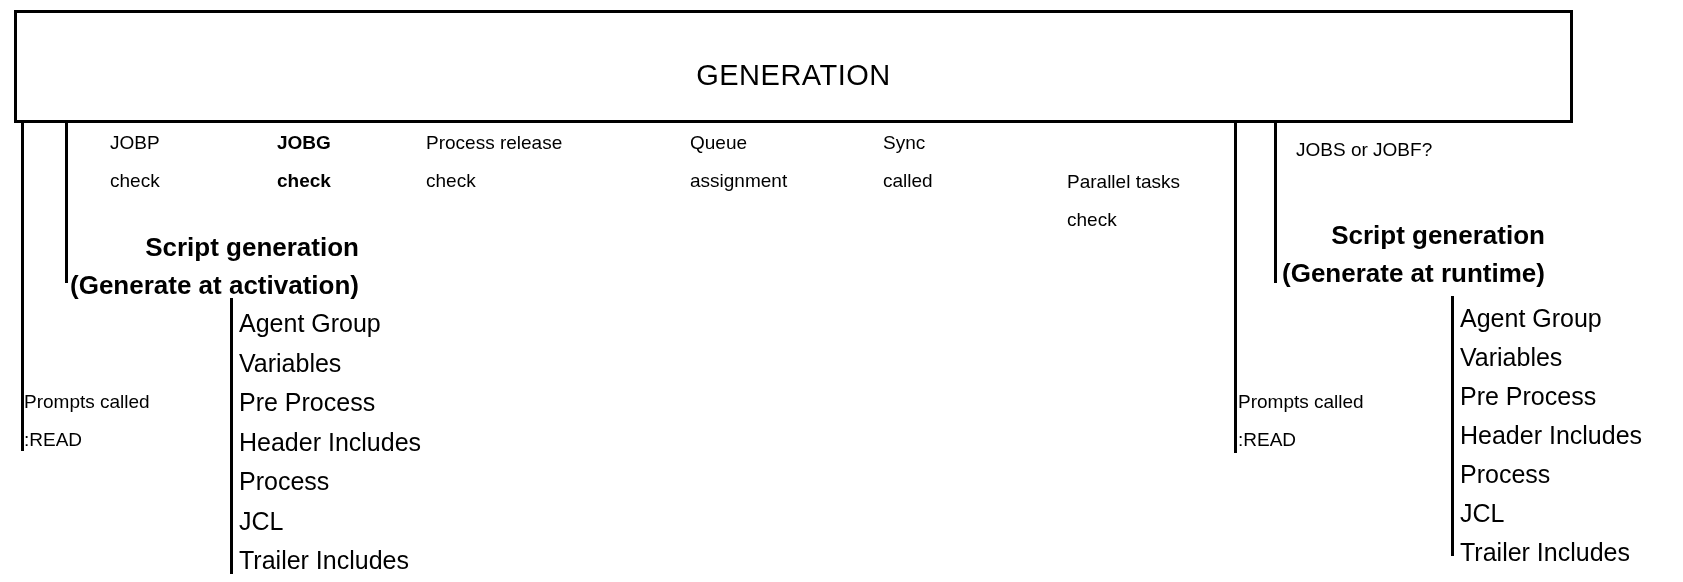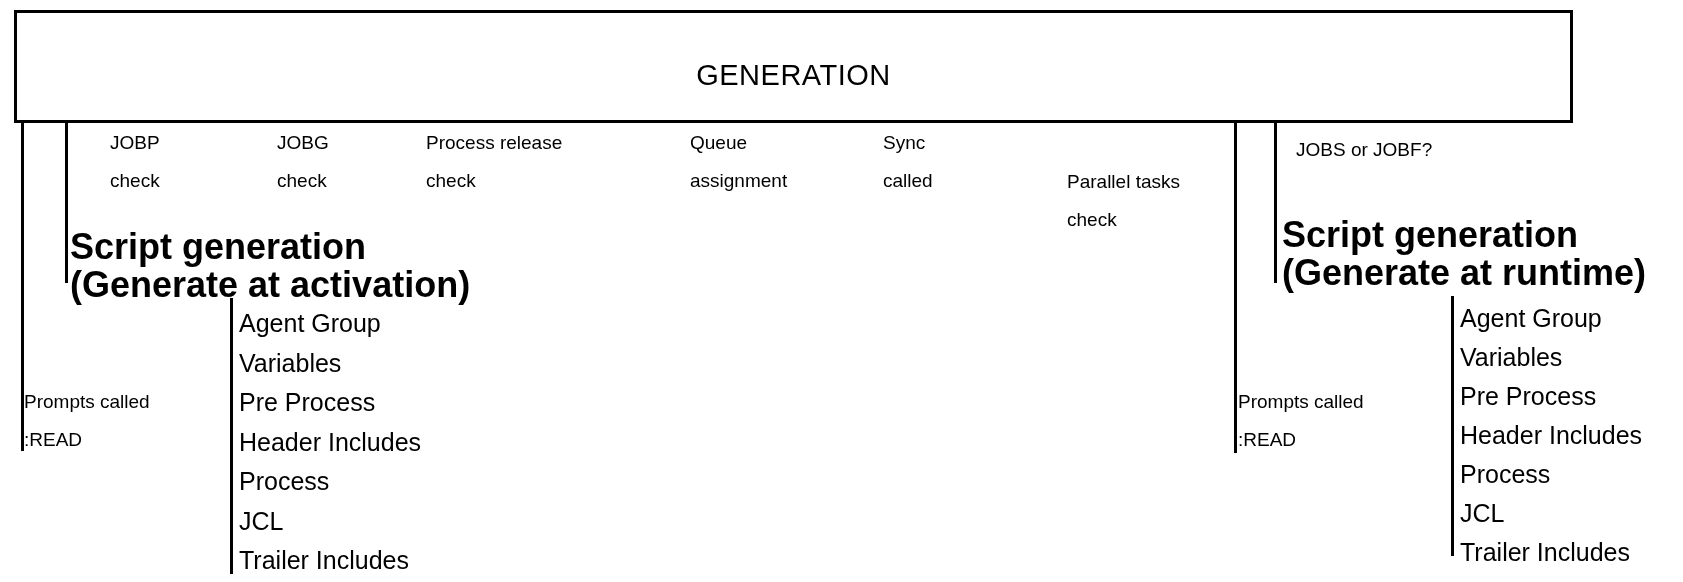--- a/index.html
+++ b/index.html
@@ -40,24 +40,25 @@
     background: #000000;
   }
   .lbl {
     position: absolute;
     font-size: 19px;
     line-height: 38px;
     white-space: pre-line;
   }
   .lbl-bold {
     position: absolute;
-    font-size: 36px;
+    font-size: 26px;
     font-weight: bold;
     line-height: 38px;
     white-space: pre-line;
+    text-align: right;
   }
   .step-list {
     position: absolute;
     font-size: 25px;
   }
   .step-list .step {
     display: block;
   }
   .step-left .step  { line-height: 39.5px; }
   .step-right .step { line-height: 39px; }
@@ -74,21 +75,21 @@
   <div class="vline" style="left:21px; top:121px; height:330px;"></div>
   <div class="vline" style="left:65px; top:121px; height:162px;"></div>
   <div class="vline" style="left:230px; top:298px; height:276px;"></div>
 
   <div class="vline" style="left:1234px; top:121px; height:332px;"></div>
   <div class="vline" style="left:1274px; top:121px; height:162px;"></div>
   <div class="vline" style="left:1451px; top:296px; height:260px;"></div>
 
   <div class="lbl" style="left:110px; top:124px;">JOBP
 check</div>
-  <div class="lbl" style="left:277px; top:124px;">JOBG
+  <div class="lbl" style="left:277px; top:124px;font-weight:bold;">JOBG
 check</div>
   <div class="lbl" style="left:426px; top:124px;">Process release
 check</div>
   <div class="lbl" style="left:690px; top:124px;">Queue
 assignment</div>
   <div class="lbl" style="left:883px; top:124px;">Sync
 called</div>
   <div class="lbl" style="left:1067px; top:124px;margin-top:39px;">Parallel tasks
 check</div>
   <div class="lbl" style="left:1296px; top:131px;">JOBS or JOBF?</div>

